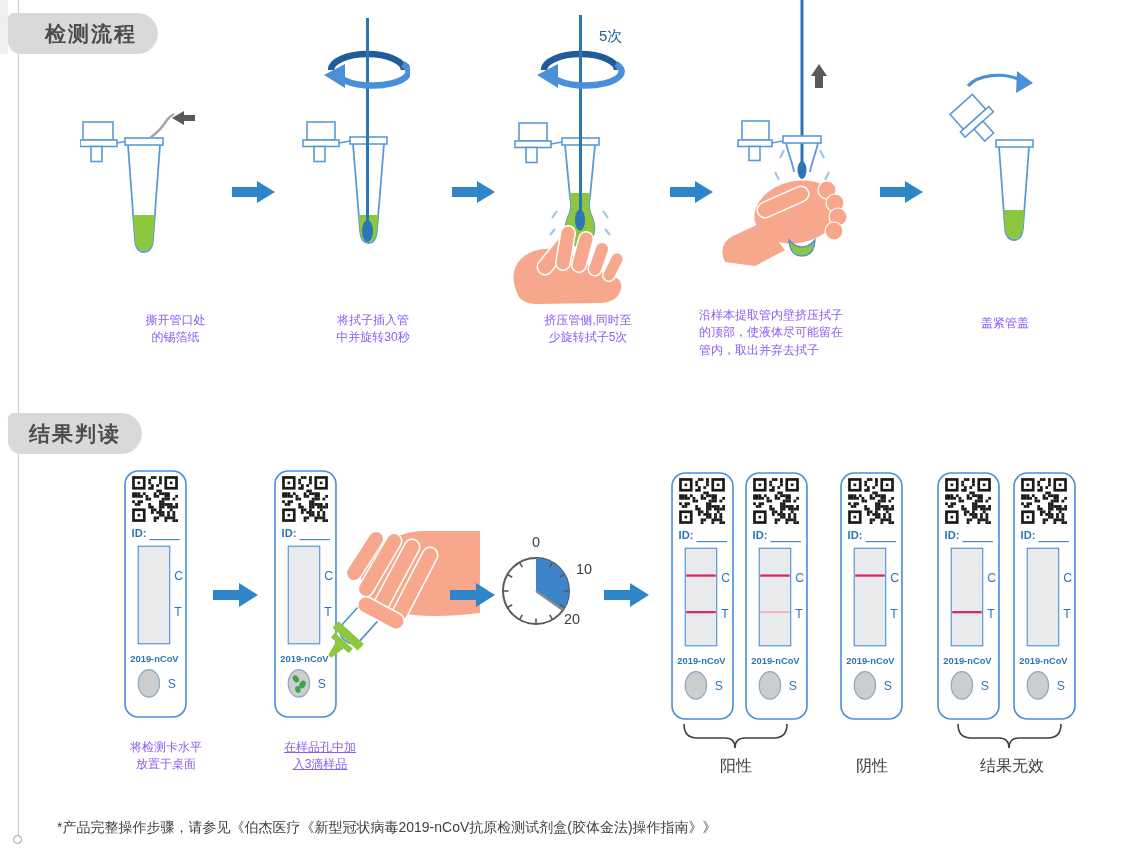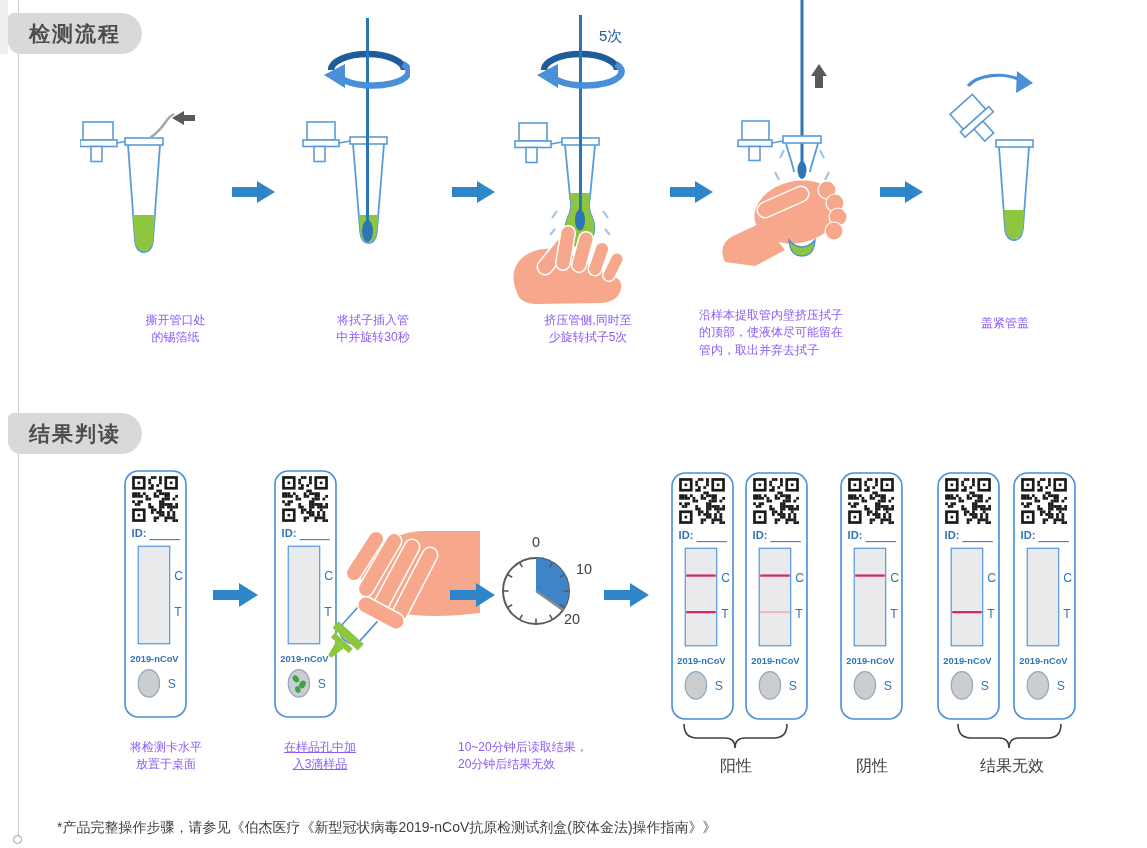--- a/index.html
+++ b/index.html
@@ -20,21 +20,21 @@
 </style>
 </head>
 <body>
 
 <div id="canvas">
 
   <div class="corner"></div>
   <div class="vline"></div>
   <div class="handle"></div>
 
-  <div class="pill" style="top:13px;">
+  <div class="pill" style="top:13px;padding-left:16px;">
     <span>检测流程</span>
   </div>
 
   <svg class="abs" style="left:80px;top:105px;" width="130" height="160" viewBox="0 0 130 160">
     <path d="M48,40 L55,135 Q56,147 64,147 Q72,147 73,135 L80,40" fill="#fff" stroke="#5B9BD5" stroke-width="1.8"></path>
     <path d="M53.2,110 L55,135 Q56,146 64,146 Q72,146 73,135 L74.8,110 Z" fill="#8DC63F"></path>
     <rect x="45" y="33" width="38" height="7" fill="#fff" stroke="#5B9BD5" stroke-width="1.6"></rect>
     <line x1="37" y1="38" x2="45" y2="36.5" stroke="#5B9BD5" stroke-width="1.6"></line>
     <rect x="3" y="17" width="30" height="18" fill="#fff" stroke="#5B9BD5" stroke-width="1.6"></rect>
     <rect x="0" y="35" width="37" height="6.5" fill="#fff" stroke="#5B9BD5" stroke-width="1.6"></rect>
@@ -1001,23 +1001,19 @@
   </svg>
 
   <div class="cap" style="left:92px;top:739px;width:148px;">
     <div>将检测卡水平</div>
       <div>放置于桌面</div>
   </div>
   <div class="cap" style="left:245px;top:739px;width:150px;text-decoration:underline;">
     <div>在样品孔中加</div>
       <div>入3滴样品</div>
   </div>
-  <div class="cap left" style="left:458px;top:739px;width:200px;">
-    <div>10~20分钟后读取结果，</div>
-      <div>20分钟后结果无效</div>
-  </div>
   <div class="outcome" style="left:690px;top:756px;width:92px;">阳性</div>
   <div class="outcome" style="left:842px;top:756px;width:60px;">阴性</div>
   <div class="outcome" style="left:958px;top:756px;width:108px;">结果无效</div>
 
   <div class="footnote">*产品完整操作步骤，请参见《伯杰医疗《新型冠状病毒2019-nCoV抗原检测试剂盒(胶体金法)操作指南》》</div>
 
 </div>
 
 </body></html>

